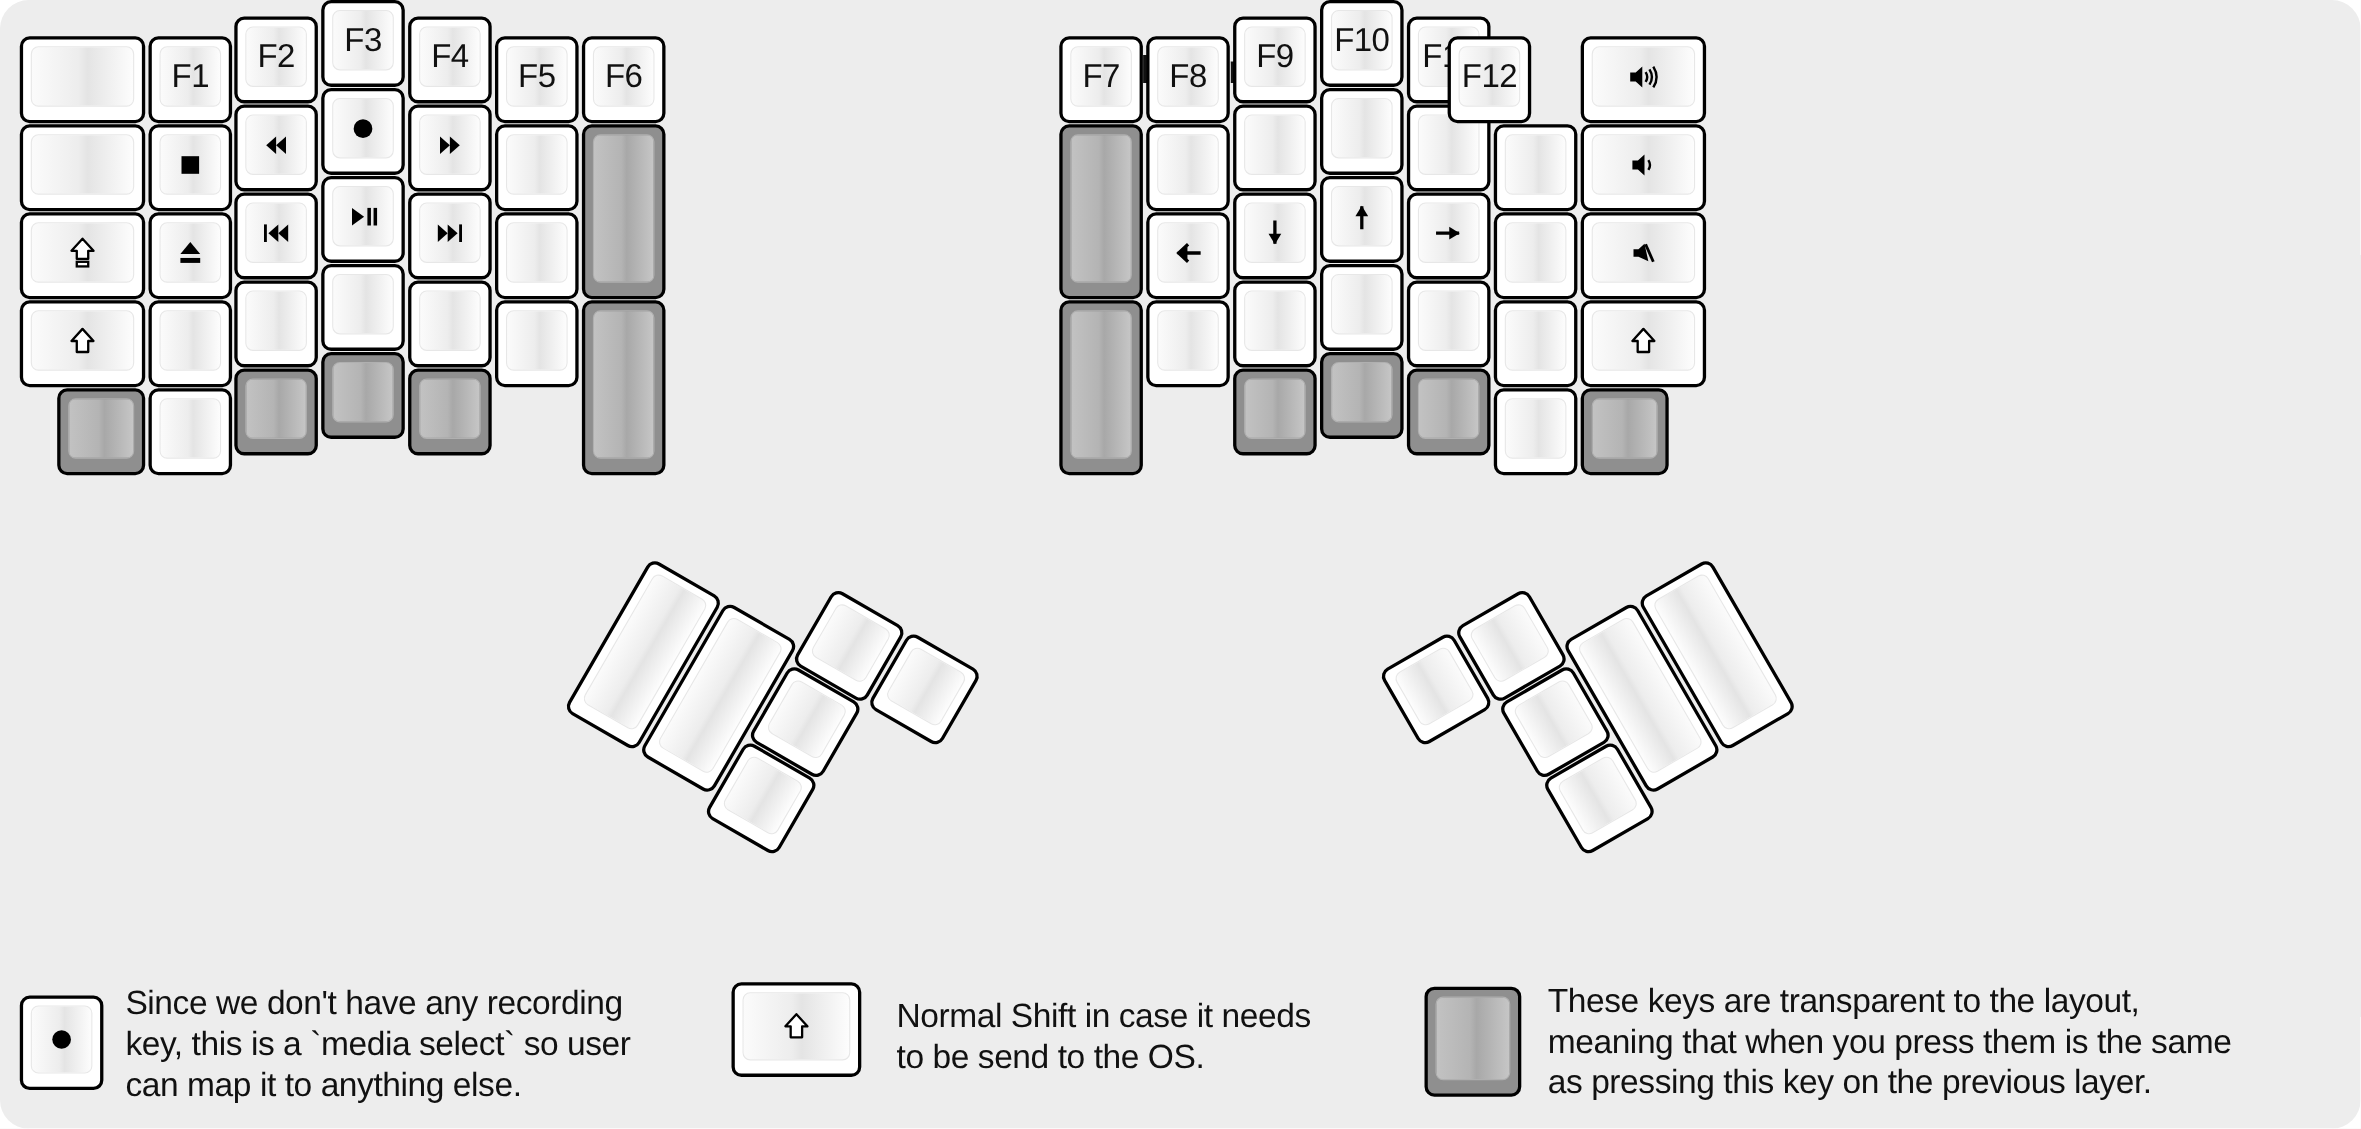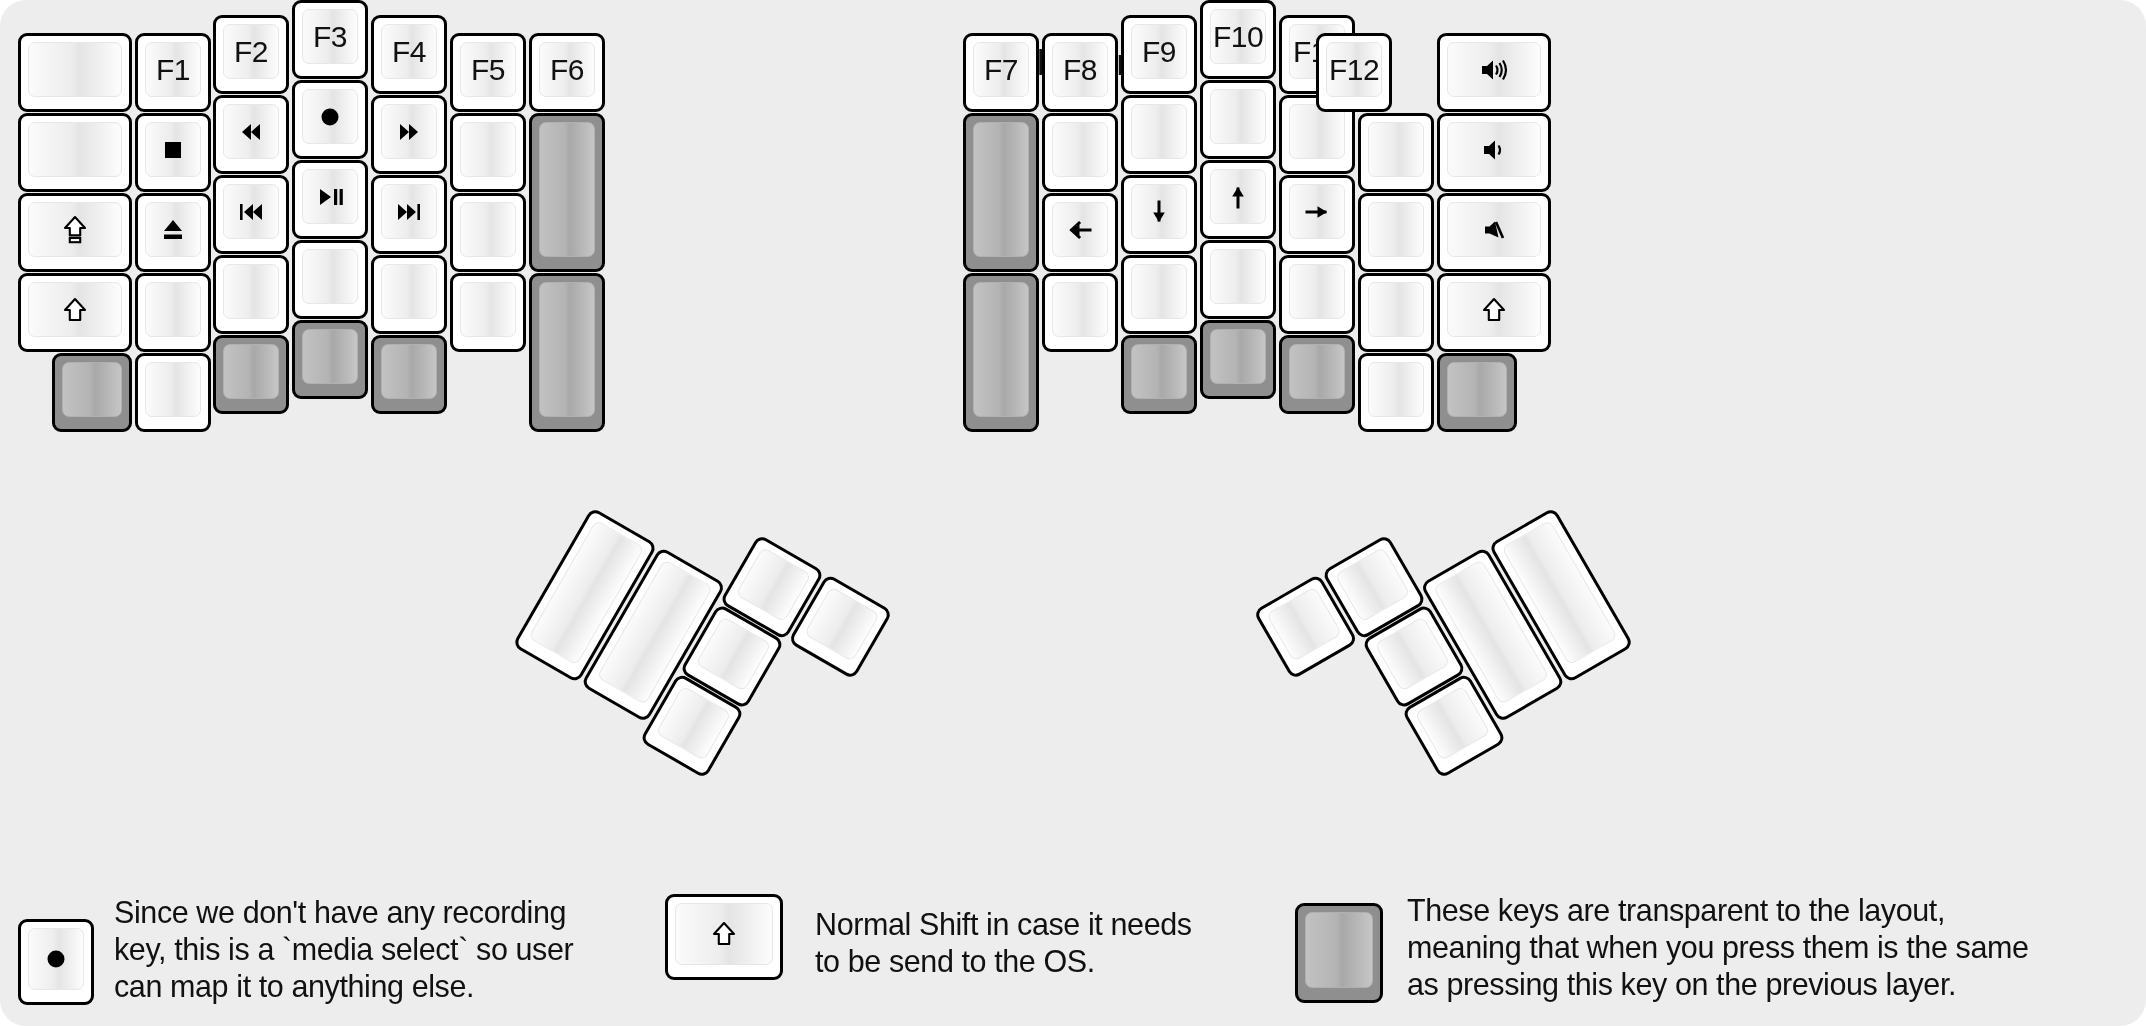--- a/index.html
+++ b/index.html
@@ -60,21 +60,21 @@
     color: #111;
     white-space: nowrap;
   }
 
   
   #legend {
     position: absolute;
     left: 0; top: 878px;
     width: 2146px; height: 148px;
   }
-  .lg-item { position: absolute; display: flex; align-items: flex-end; }
+  .lg-item { position: absolute; display: flex; align-items: center; }
   .lg-key {
     position: relative;
     border: 3px solid #000;
     border-radius: 9px;
     background: #fff;
     flex: 0 0 auto;
   }
   .lg-key .cap {
     position: absolute;
     left: 7px; right: 7px; top: 6px; bottom: 12px;

